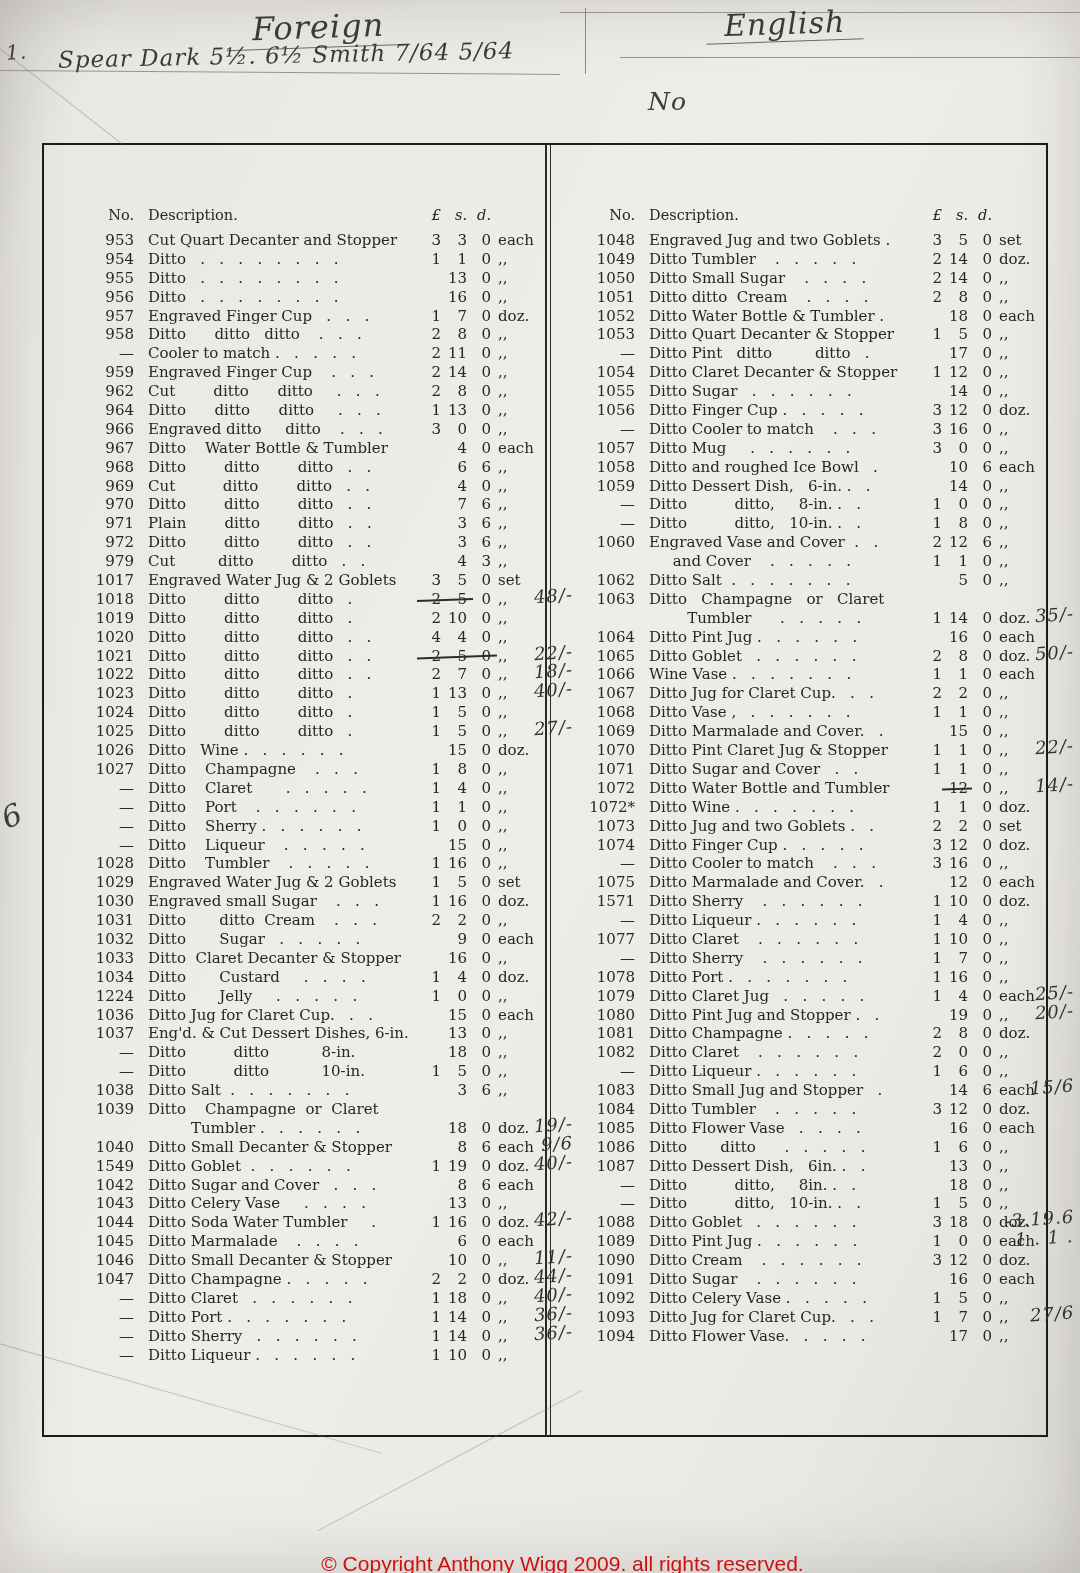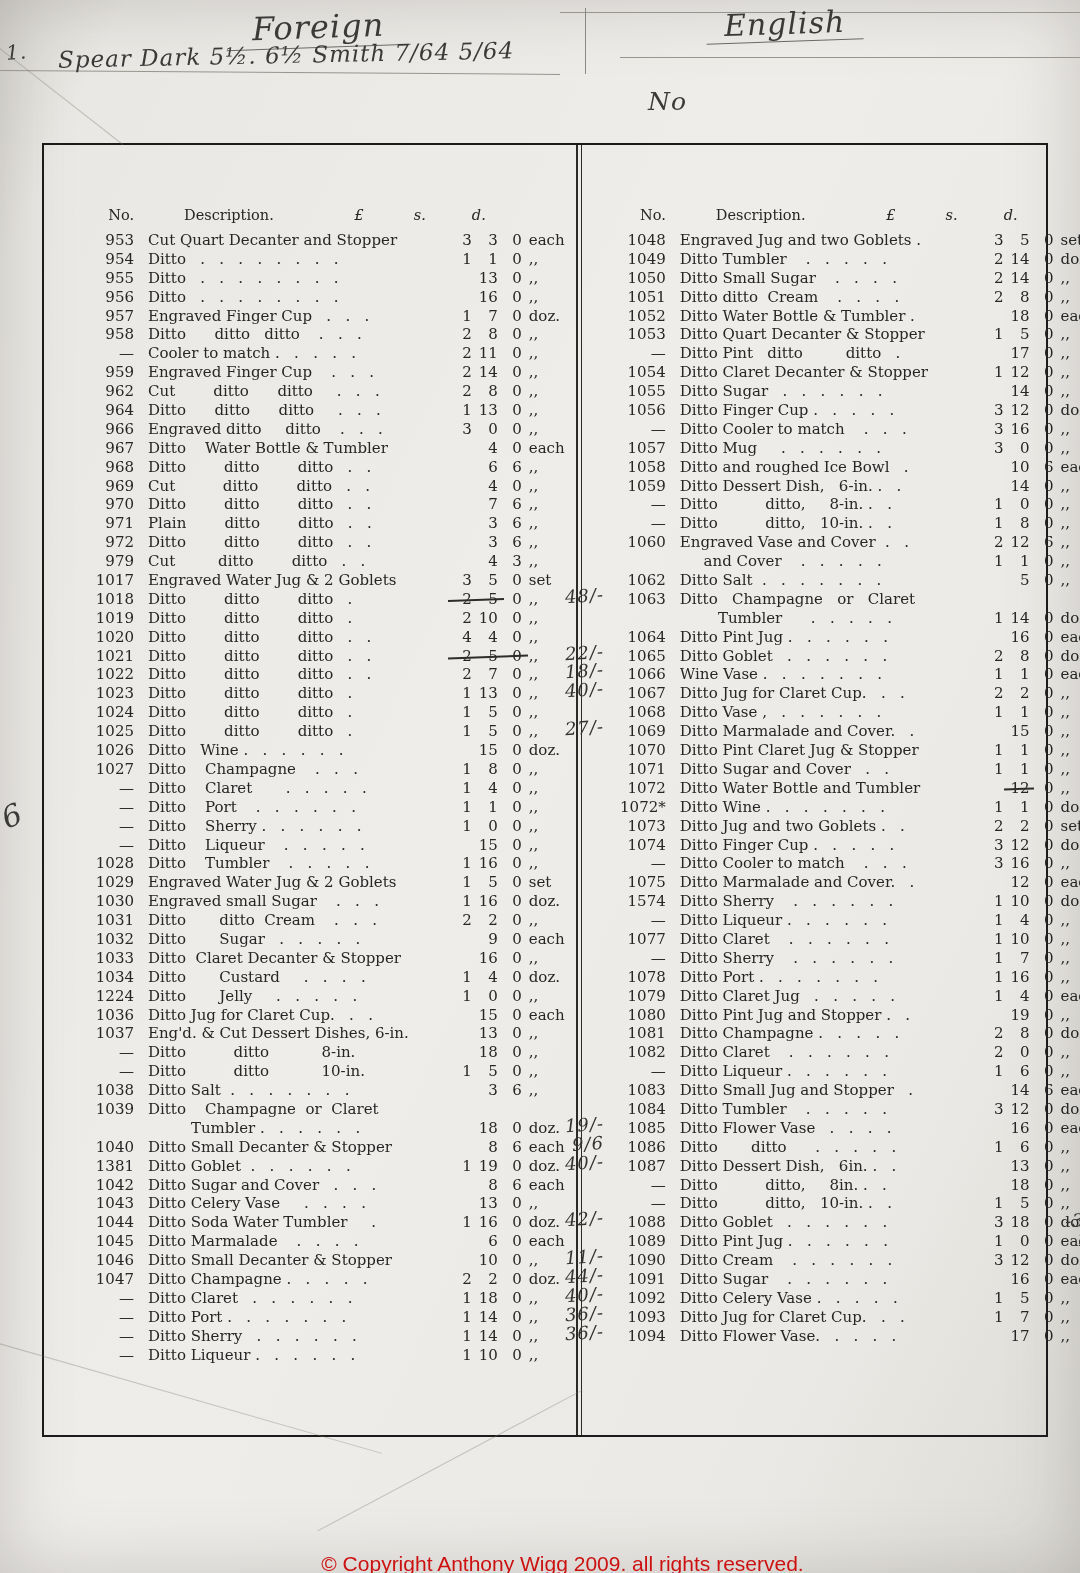--- a/index.html
+++ b/index.html
@@ -19,21 +19,21 @@
   .hw-spear{left:58px;top:42px;font-size:23px;transform:rotate(-1.2deg);}
   .hw-english{left:706px;top:6px;font-size:30px;transform:rotate(-2deg);border-bottom:1px solid #6b6965;padding:0 18px 0 18px;}
   .hw-no{left:648px;top:42px;font-size:25px;margin-top:45px;}
   .hw-side{left:2px;top:798px;font-size:30px;transform:rotate(-22deg);}
   
   .sheet{position:absolute;left:42px;top:143px;width:1006px;height:1294px;border:2px solid #1b1b1b;box-sizing:border-box;display:flex;}
   .col{flex:1;padding-top:56px;position:relative;box-sizing:border-box;}
   .col-left{border-right:2px solid #2b2a28;margin-right:3px;padding-left:40px;padding-right:2px;}
   .col-right{border-left:1px solid #2b2a28;padding-left:34px;padding-right:2px;}
   .row{display:flex;align-items:baseline;height:18.9px;line-height:18.9px;font-size:15px;position:relative;}
-  .row.head{height:28px;line-height:28px;margin-bottom:2px;font-size:14.5px;gap:36px;}
+  .row.head{height:28px;line-height:28px;margin-bottom:2px;font-size:14.5px;}
   .c-no{width:64px;flex:none;text-align:right;padding-right:14px;box-sizing:border-box;}
   .c-desc{flex:1;white-space:pre;overflow:hidden;}
   .head .c-desc{text-align:left;padding-right:34px;}
   .c-l{width:20px;flex:none;text-align:right;}
   .c-s{width:26px;flex:none;text-align:right;}
   .c-d{width:24px;flex:none;text-align:right;}
   .c-per{width:52px;flex:none;padding-left:7px;box-sizing:border-box;}
   .head .c-l,.head .c-s,.head .c-d{font-style:italic;}
   .ann{position:absolute;right:-30px;top:-3px;font-style:italic;font-size:18px;color:#34332f;transform:rotate(-4deg);white-space:nowrap;z-index:3;letter-spacing:1px;}
   .strike{position:absolute;top:9px;height:2px;background:#2e2d2b;transform:rotate(-2deg);z-index:2;}
@@ -467,21 +467,21 @@
         <div class="row">
           <span class="c-no">1040</span>
           <span class="c-desc">Ditto Small Decanter &amp; Stopper</span>
           <span class="c-l"></span>
           <span class="c-s">8</span>
           <span class="c-d">6</span>
           <span class="c-per">each</span>
           <span class="ann">9/6</span>
         </div>
         <div class="row">
-          <span class="c-no">1381</span>
+          <span class="c-no">1549</span>
           <span class="c-desc">Ditto Goblet  .   .   .   .   .   .</span>
           <span class="c-l">1</span>
           <span class="c-s">19</span>
           <span class="c-d">0</span>
           <span class="c-per">doz.</span>
           <span class="ann">40/-</span>
         </div>
         <div class="row">
           <span class="c-no">1042</span>
           <span class="c-desc">Ditto Sugar and Cover   .   .   .</span>
@@ -857,21 +857,21 @@
         </div>
         <div class="row">
           <span class="c-no">1075</span>
           <span class="c-desc">Ditto Marmalade and Cover.   .</span>
           <span class="c-l"></span>
           <span class="c-s">12</span>
           <span class="c-d">0</span>
           <span class="c-per">each</span>
         </div>
         <div class="row">
-          <span class="c-no">1574</span>
+          <span class="c-no">1571</span>
           <span class="c-desc">Ditto Sherry    .   .   .   .   .   .</span>
           <span class="c-l">1</span>
           <span class="c-s">10</span>
           <span class="c-d">0</span>
           <span class="c-per">doz.</span>
         </div>
         <div class="row">
           <span class="c-no">—</span>
           <span class="c-desc">Ditto Liqueur .   .   .   .   .   .</span>
           <span class="c-l">1</span>

